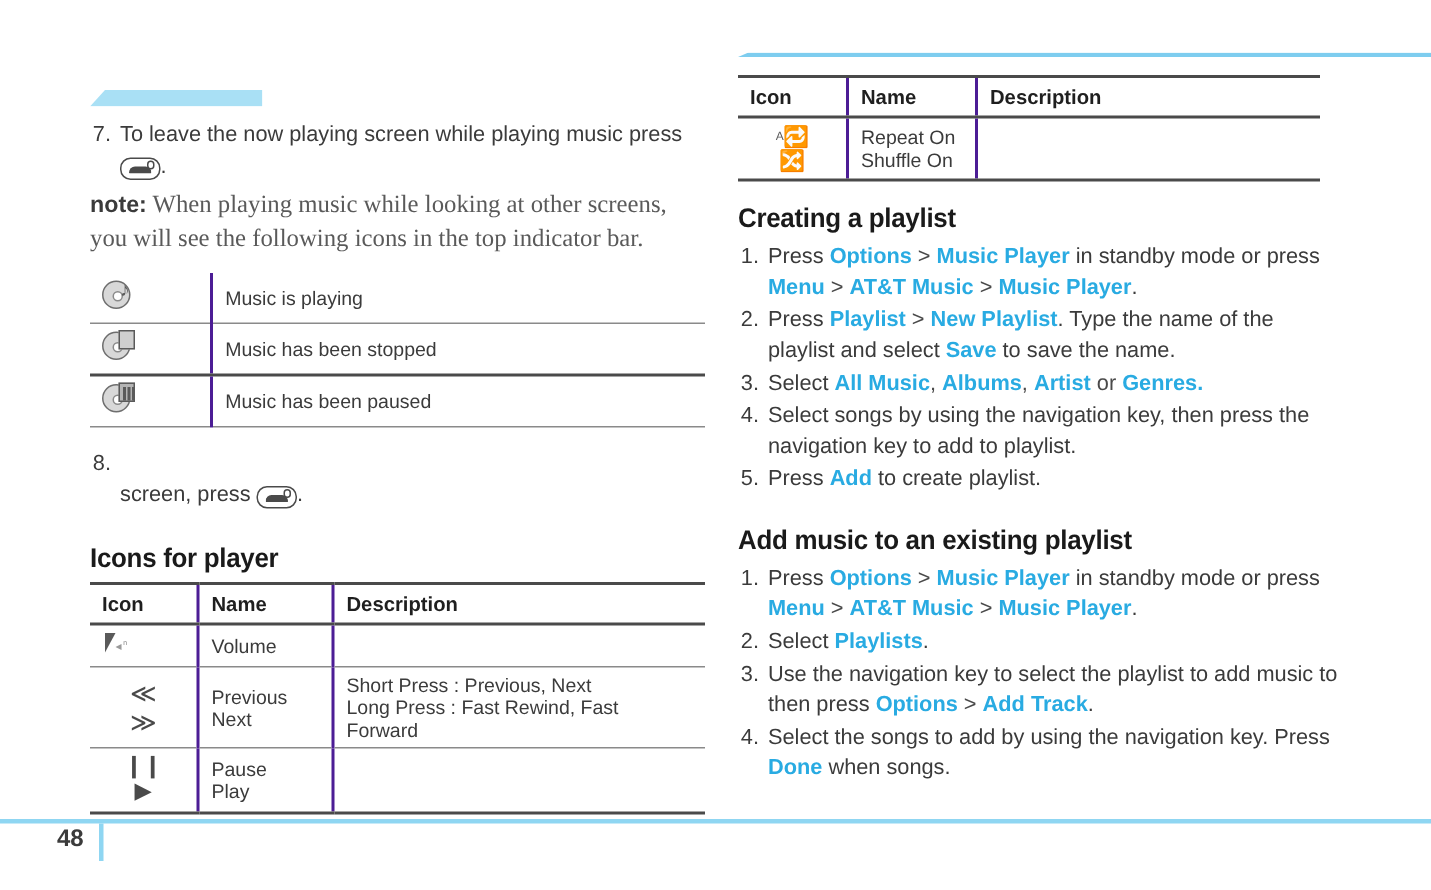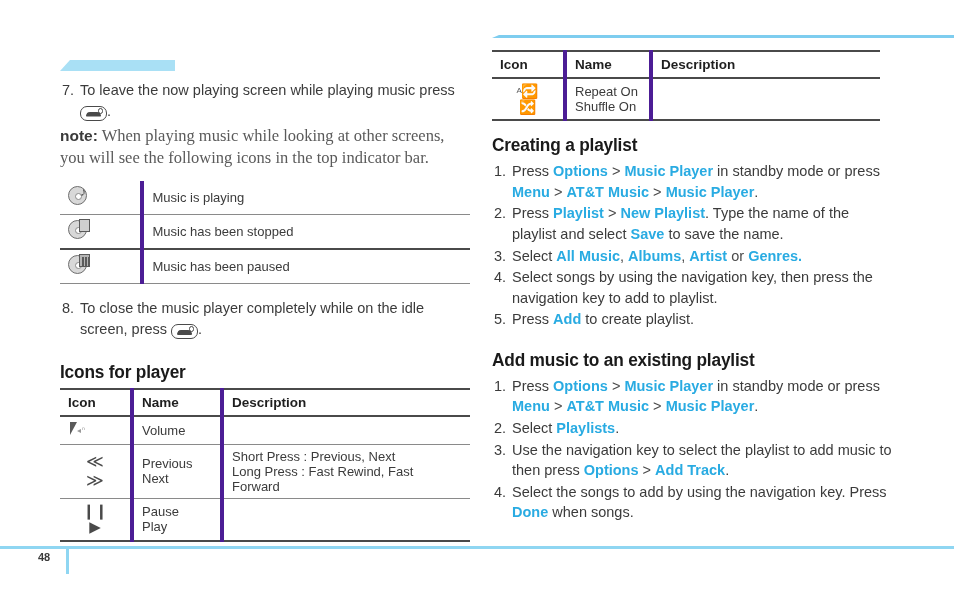--- a/index.html
+++ b/index.html
@@ -87,39 +87,39 @@
   table.tbl th {
     font-weight: bold;
     color: #1f1f1f;
     font-size: 13.5px;
     padding-top: 5px; padding-bottom: 5px;
   }
   .tbl .topline  { border-top: 2.5px solid #4a4a4a; }
   .tbl .headsep  { border-bottom: 2.5px solid #4a4a4a; }
   .tbl .rowsep   { border-bottom: 1px solid #8a8a8a; }
   .tbl .botline  { border-bottom: 2.5px solid #4a4a4a; }
-  .vline { border-left: 4px solid #4c1d95; }
+  .vline { border-left: 2px solid #4c1d95; }
   .c-center { text-align: left; }
 
   
   .b { color: #29abe2; font-weight: bold; }
   .sep { color: #4a4a4a; font-weight: normal; }
 
   
   .footer-rule {
     position: absolute; left: 0; top: 546px;
     width: 954px; height: 3px; background: #8fd6f2;
   }
   .footer-tick {
     position: absolute; left: 66px; top: 549px;
     width: 3px; height: 25px; background: #8fd6f2;
   }
   .pagenum {
     position: absolute; left: 38px; top: 551px;
-    font-size: 11px; font-weight: bold; color: #3b3b3b;
+    font-size: 16px; font-weight: bold; color: #3b3b3b;
   }
 
   
   .key-icon {
     display: inline-block; vertical-align: -5px;
     width: 27px; height: 15px;
     border: 1.6px solid #4a4a4a;
     border-radius: 7px;
     position: relative;
     background: #fff;
@@ -256,21 +256,21 @@
           </span>
         </td>
         <td class="rowsep vline">Music has been paused</td>
       </tr>
     </tbody>
       </table>
 
     <div class="step" style="margin-top:14px;">
       <span class="num">8.</span>
       <span class="txt">
-        <span>To close the music player completely while on the idle</span><br>
+        <br>
         <span>screen, press</span>
         <span class="key-icon"></span><span>.</span>
       </span>
     </div>
 
     <h2 class="section" style="margin-top:22px;">Icons for player</h2>
 
     <table class="tbl">
       <tbody>
           <tr>

